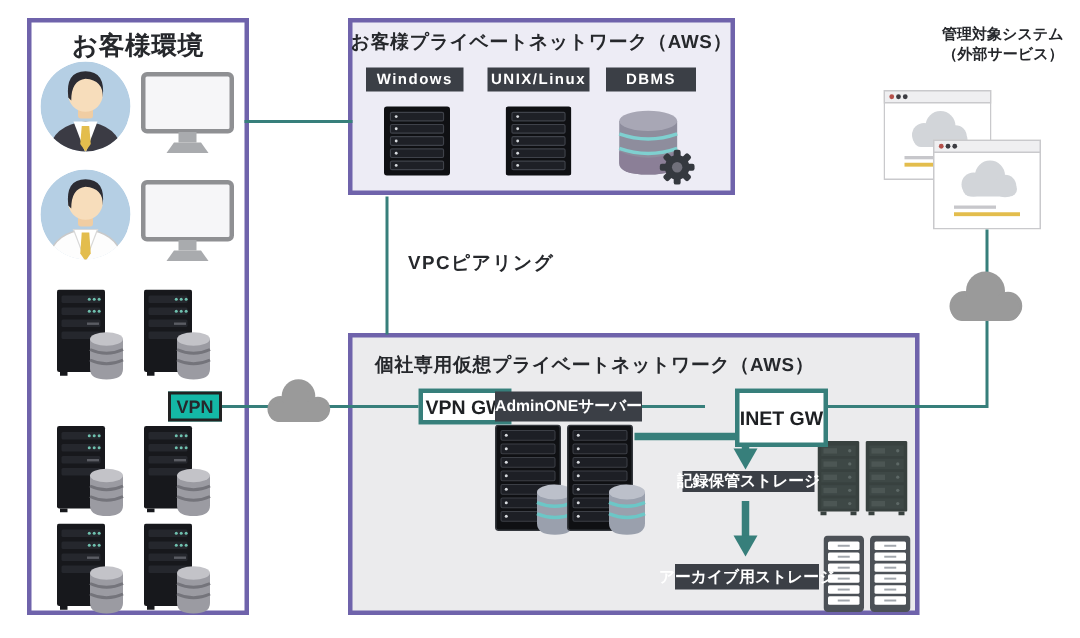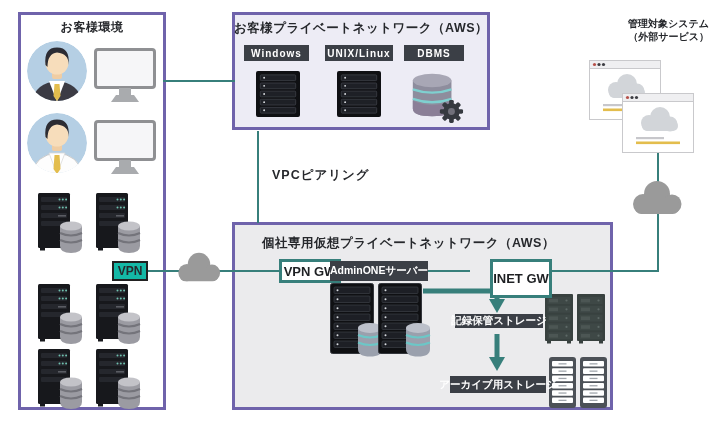--- a/index.html
+++ b/index.html
@@ -6,24 +6,24 @@
   *{box-sizing:border-box;}
   .stage{
     position:relative;width:720px;height:425px;background:#fff;overflow:hidden;
     font-family:"Liberation Sans","DejaVu Sans",sans-serif;color:#26282c;
   }
   
   .pbox{position:absolute;border:3px solid var(--purple,#6f63ab);z-index:10;}
   .box-customer{left:18px;top:12px;width:148px;height:398px;background:#fff;}
   .box-cpn{left:232px;top:12px;width:258px;height:118px;background:var(--lavender-bg,#edecf5);}
   .box-vpc{left:232px;top:222px;width:381px;height:188px;background:var(--gray-bg,#ebebed);}
-  .box-title{position:absolute;font-weight:bold;font-size:12px;letter-spacing:.5px;z-index:12;white-space:nowrap;}
+  .box-title{position:absolute;font-weight:bold;font-size:17px;letter-spacing:.5px;z-index:12;white-space:nowrap;}
   .t-customer{left:18px;top:19px;width:148px;text-align:center;}
   .t-cpn{left:232px;top:20px;width:258px;text-align:center;font-size:12.5px;}
-  .t-vpc{left:250px;top:235px;font-size:12.5px;margin-left:12px;}
+  .t-vpc{left:250px;top:235px;font-size:12.5px;}
   .t-managed{position:absolute;left:573px;top:17px;width:136px;text-align:right;font-weight:bold;font-size:10px;line-height:1.3;z-index:12;}
   
   .connectors{position:absolute;left:0;top:0;z-index:20;pointer-events:none;}
   .connectors .tl{stroke:var(--teal,#377f7b);fill:none;}
   .connectors .thin{stroke-width:2px;}
   .connectors .thick{stroke-width:5px;}
   .connectors .ah{fill:var(--teal,#377f7b);stroke:none;}
   
   .dark-label{position:absolute;background:var(--dark-label,#3b3f46);color:#fff;font-weight:bold;
     display:flex;align-items:center;justify-content:center;z-index:30;white-space:nowrap;}

